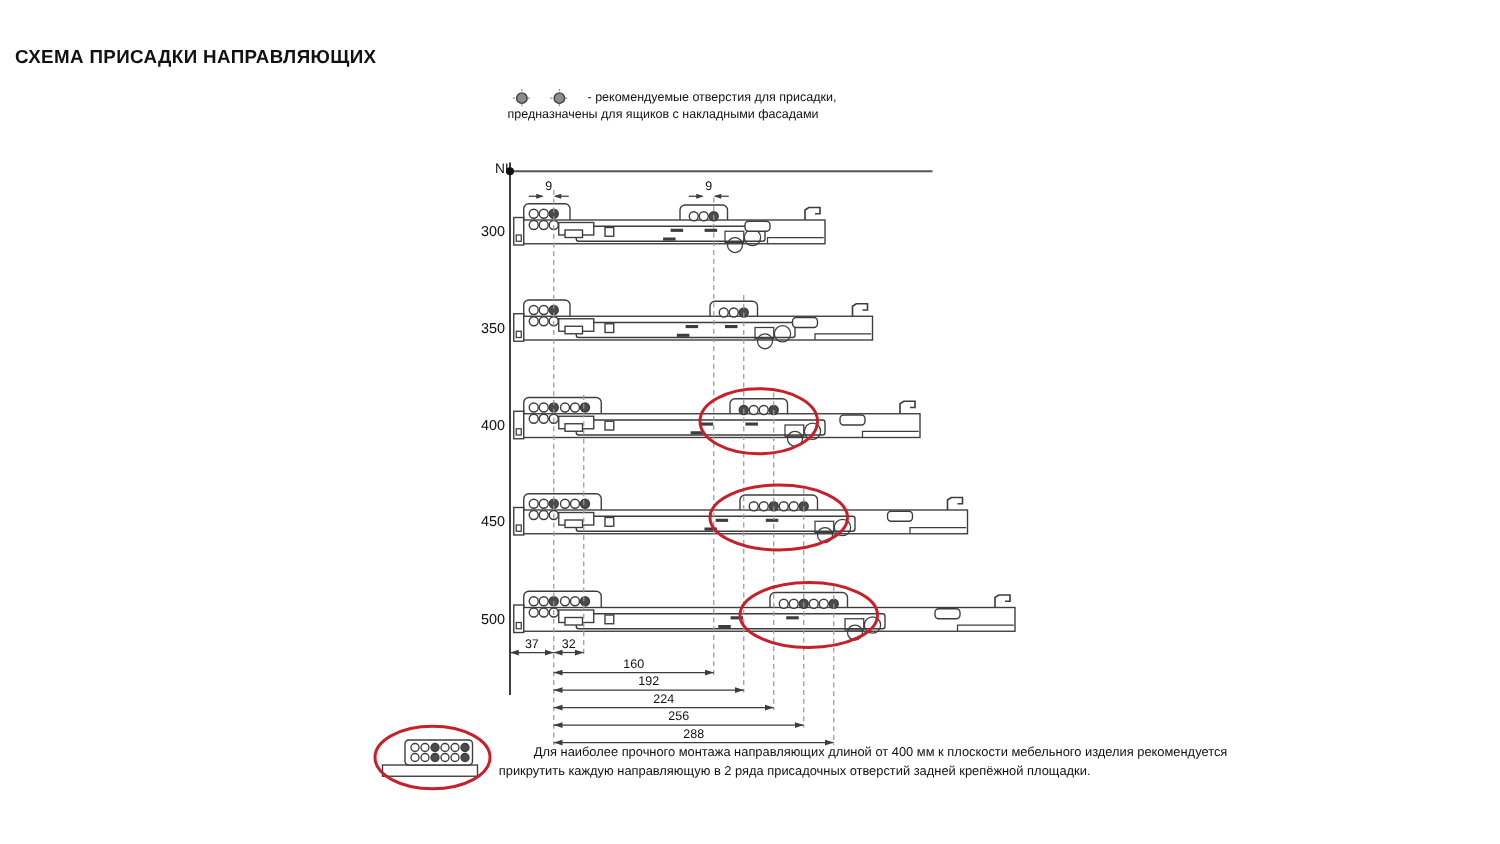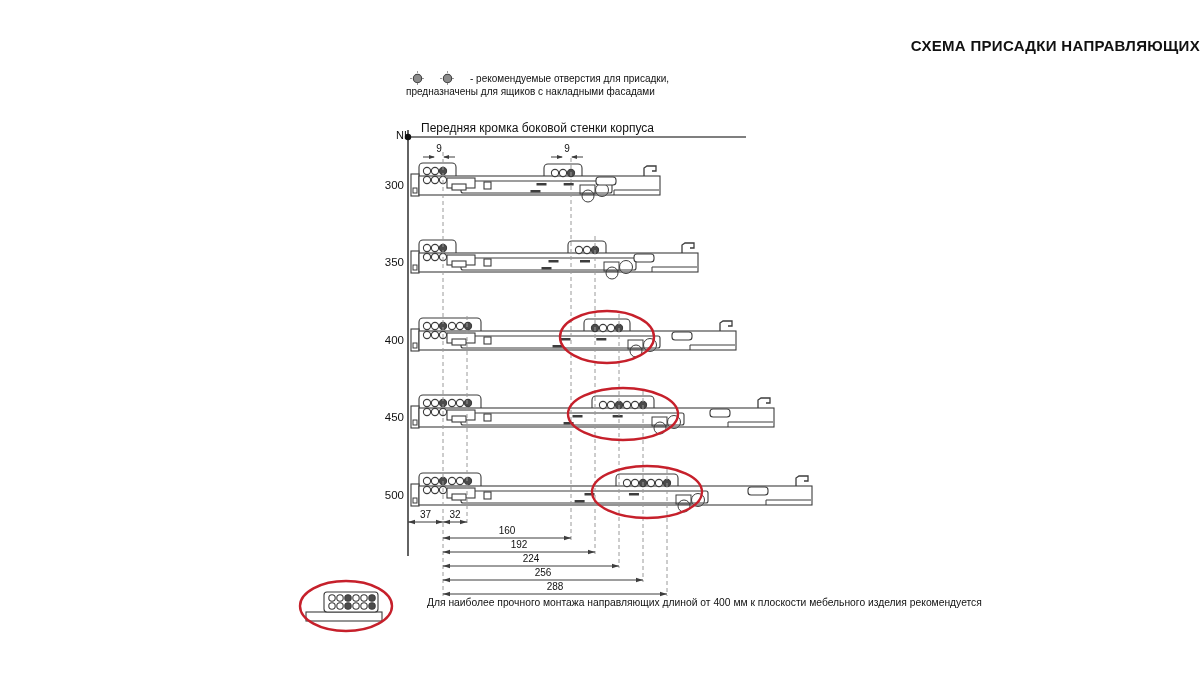--- a/index.html
+++ b/index.html
@@ -1,20 +1,20 @@
 <!DOCTYPE html>
 <html><head>
 <meta charset="utf-8">
 <style>
   html,body{margin:0;padding:0;width:1200px;height:675px;background:#ffffff;overflow:hidden;}
   body{font-family:"Liberation Sans", sans-serif;color:#111;}
   #stage{position:relative;width:1200px;height:675px;background:#fff;}
   #diagram-svg{position:absolute;left:0;top:0;font-family:"Liberation Sans", sans-serif;}
   .t{position:absolute;white-space:nowrap;}
-  .title{left:12px;right:0;top:37px;text-align:right;font-size:15px;font-weight:bold;letter-spacing:.3px;}
+  .title{left:12px;right:0;top:37px;text-align:left;font-size:15px;font-weight:bold;letter-spacing:.3px;}
   .legend1{left:410px;top:71px;font-size:10px;display:flex;align-items:center;gap:15px;}
   .legend1 svg{display:block;}
   .legend2{left:406px;top:86px;font-size:10px;}
   .edge-label{left:421px;top:121px;font-size:12px;}
   .nl{left:396px;top:129px;font-size:11px;font-weight:normal;}
   .note1{left:399px;top:597px;font-size:10.3px;margin-left:28px;}
   .note2{left:399px;top:612px;font-size:10.3px;}
 </style>
 </head>
 <body>
@@ -285,17 +285,17 @@
     </svg>
     <svg width="15" height="15">
       <line x1="0" y1="7.5" x2="15" y2="7.5" stroke="#9a9a9a" stroke-width="1" stroke-dasharray="2 2"></line>
       <line x1="7.5" y1="0" x2="7.5" y2="15" stroke="#9a9a9a" stroke-width="1" stroke-dasharray="2 2"></line>
       <circle cx="7.5" cy="7.5" r="4.2" fill="#8c8c8c" stroke="#3d3d3d" stroke-width="1.1"></circle>
     </svg>
     <span>-  рекомендуемые отверстия для присадки,</span>
   </div>
   <div class="t legend2">предназначены для ящиков с накладными фасадами</div>
 
-  <div class="t edge-label">Передняя кромка боковой стенки корпуса</div>
   <div class="t nl">NL</div>
 
   <div class="t note1">Для наиболее прочного монтажа направляющих длиной от 400 мм к плоскости мебельного изделия рекомендуется</div>
+  <div class="t note2">прикрутить каждую направляющую в 2 ряда присадочных отверстий задней крепёжной площадки.</div>
 </div>
 
 </body></html>

